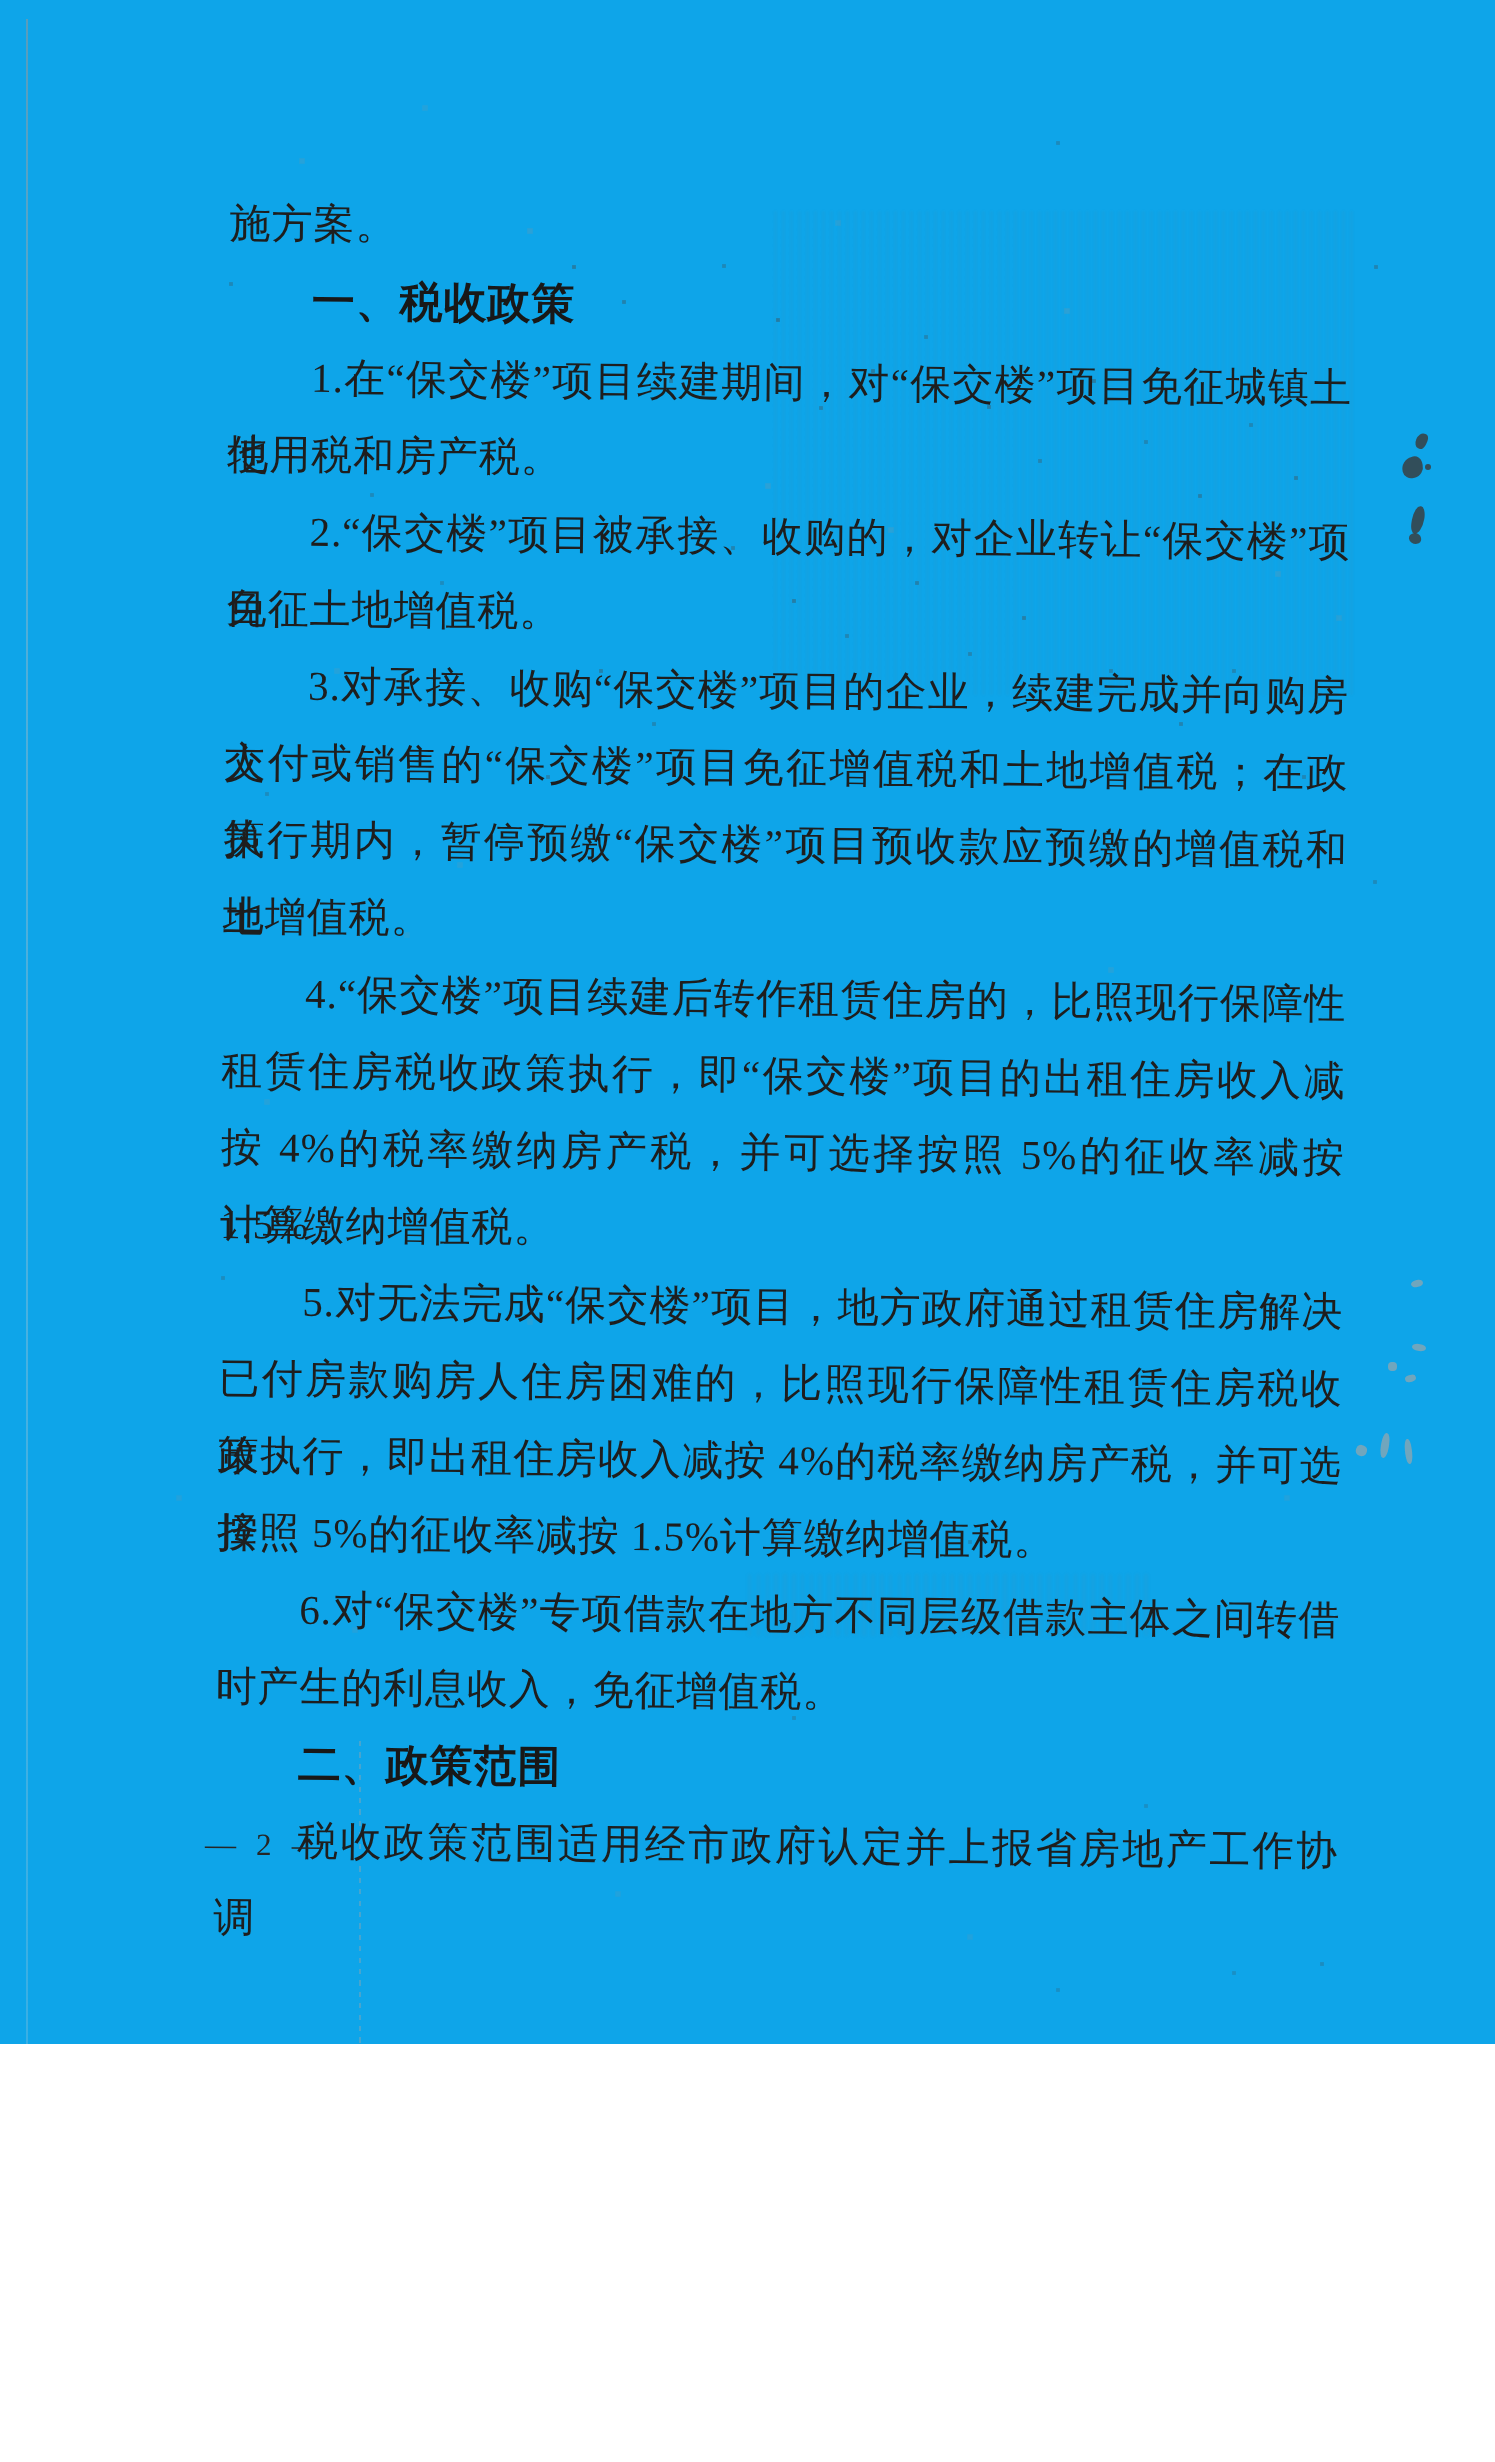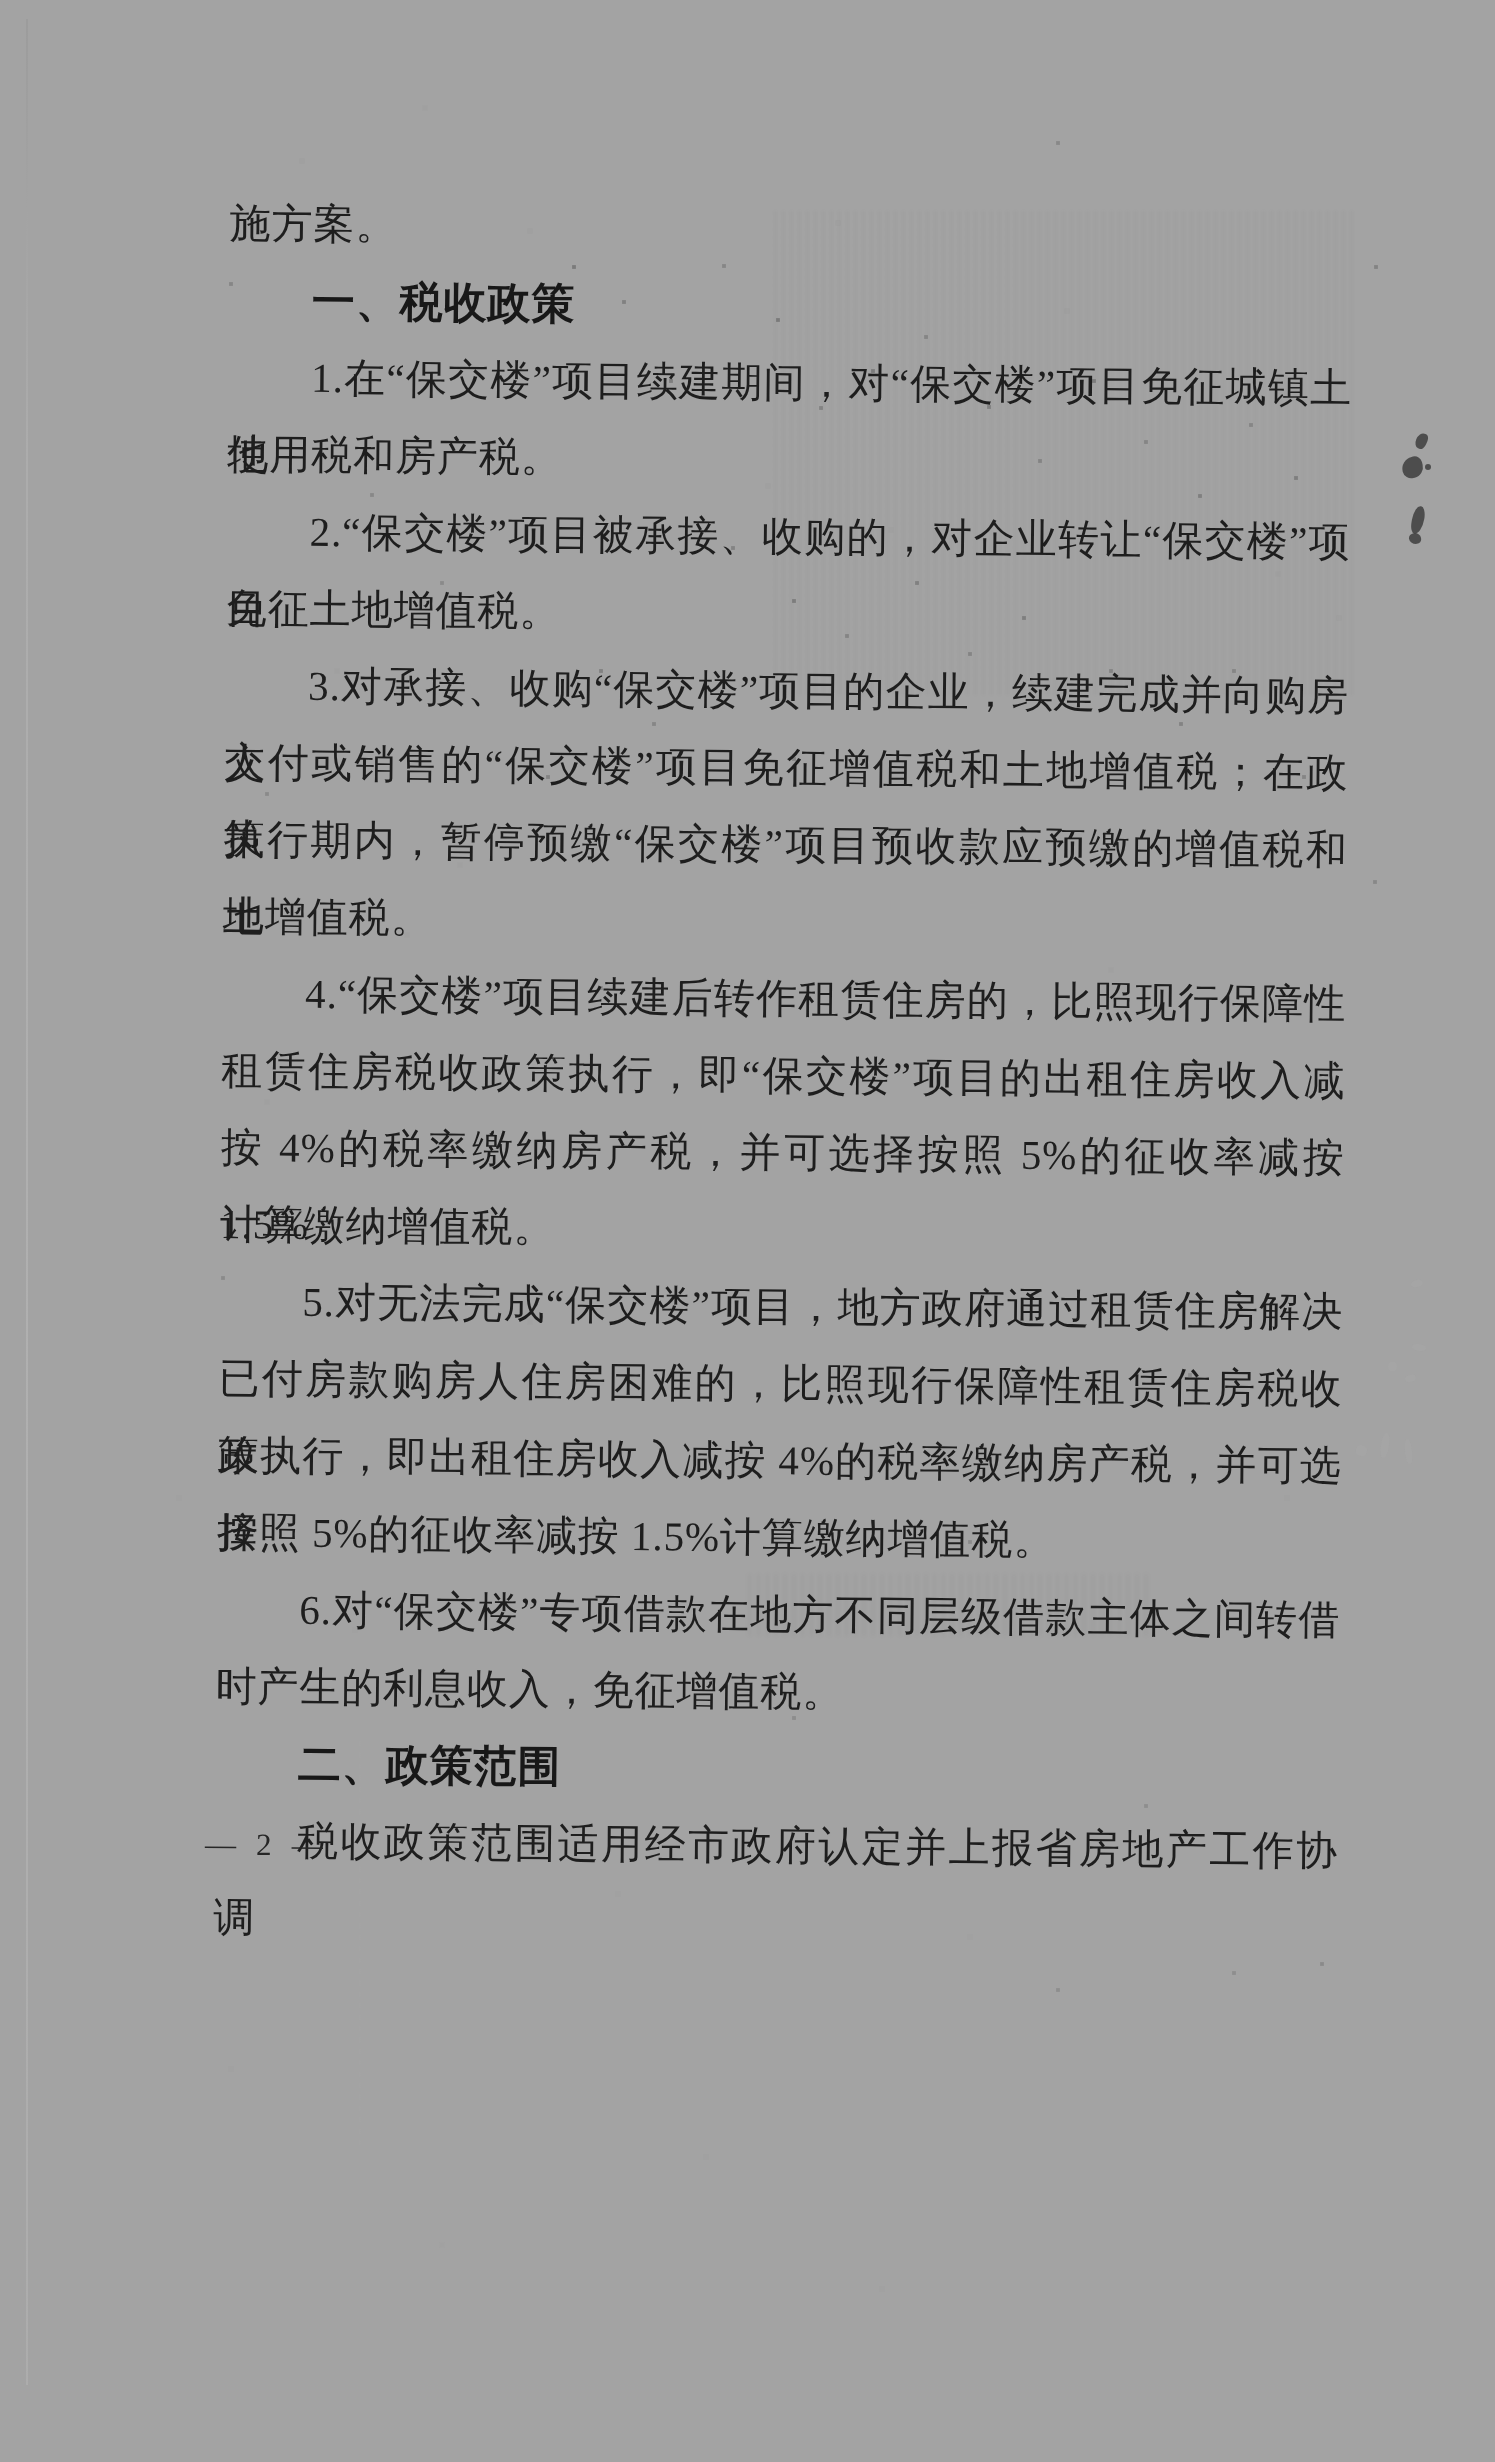--- a/index.html
+++ b/index.html
@@ -3,22 +3,22 @@
 <meta charset="utf-8">
 <style>
   html, body {
     margin: 0;
     padding: 0;
     background: #ffffff;
   }
   .scan {
     position: relative;
     width: 1495px;
-    height: 2462px;
-    background: #a3a3a3;
+    height: 2044px;
+    background: #0ea5e9;
     overflow: hidden;
     font-family: "Liberation Serif", "DejaVu Serif", serif;
   }
   
   .edge-line {
     position: absolute;
     left: 26px;
     top: 19.3px;
     width: 1.8px;
     height: 2366px;

